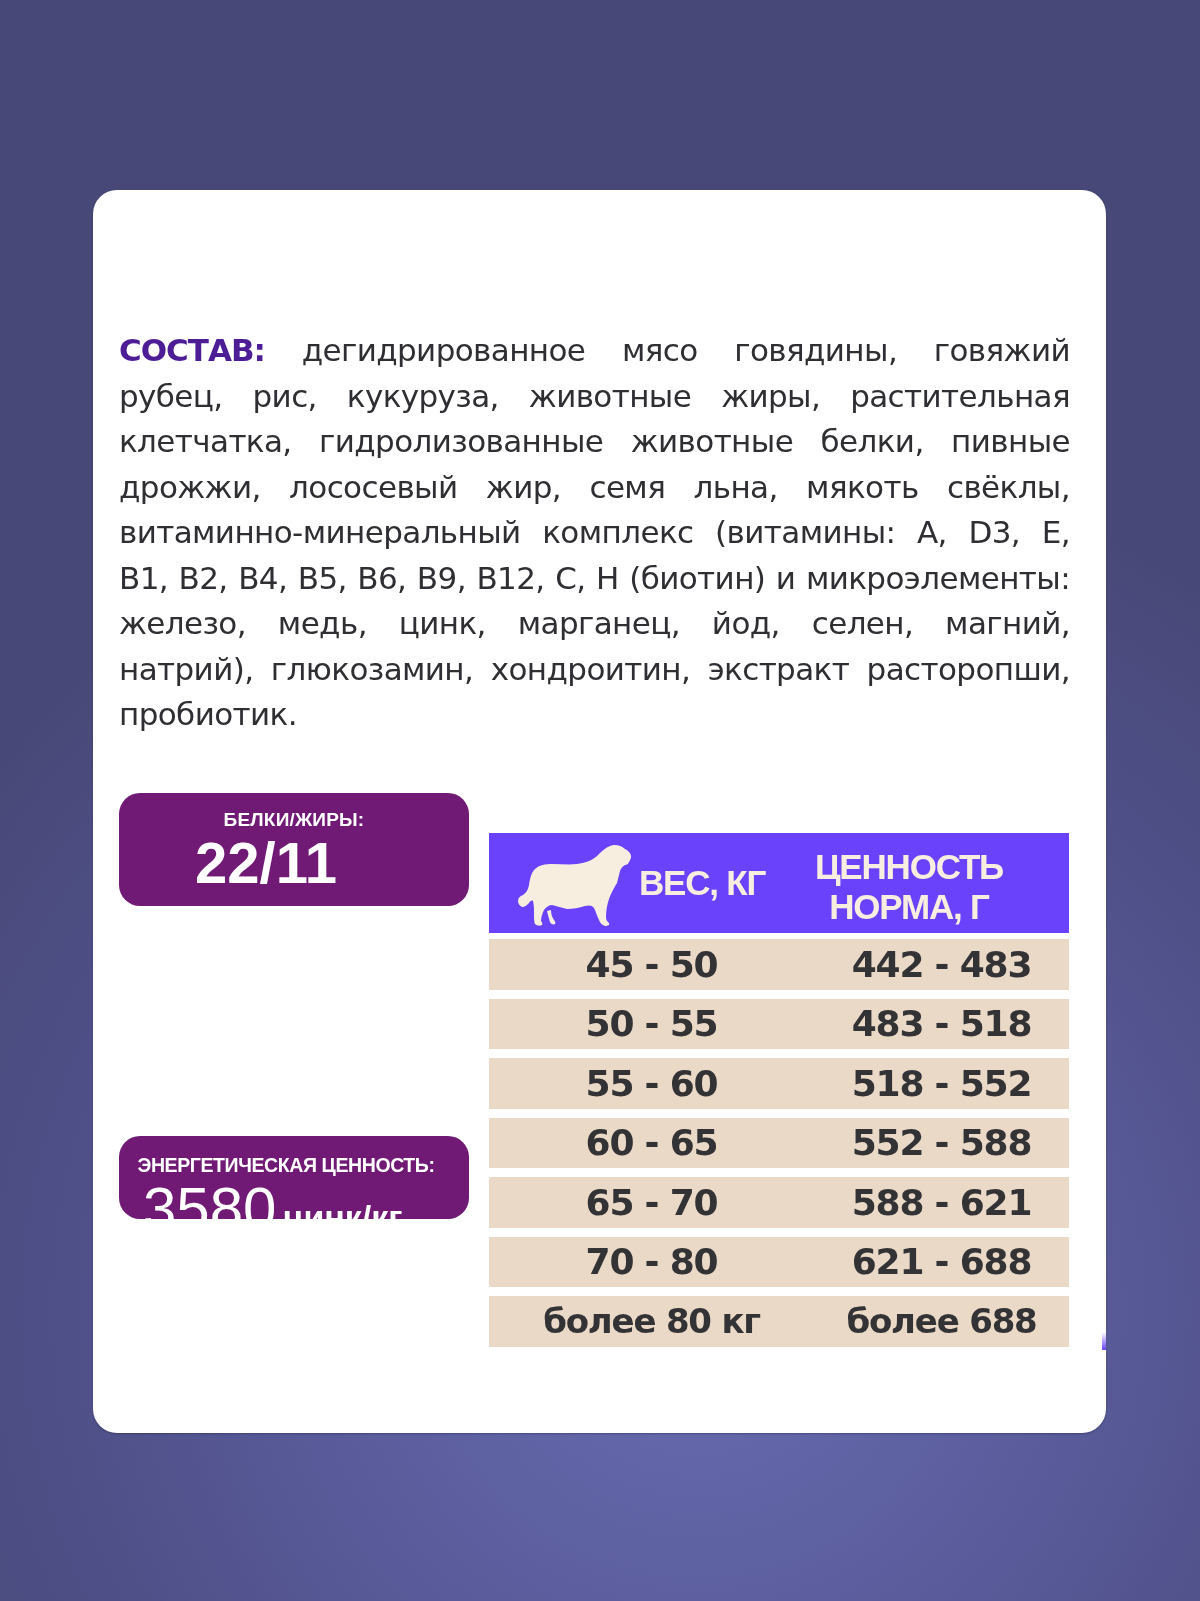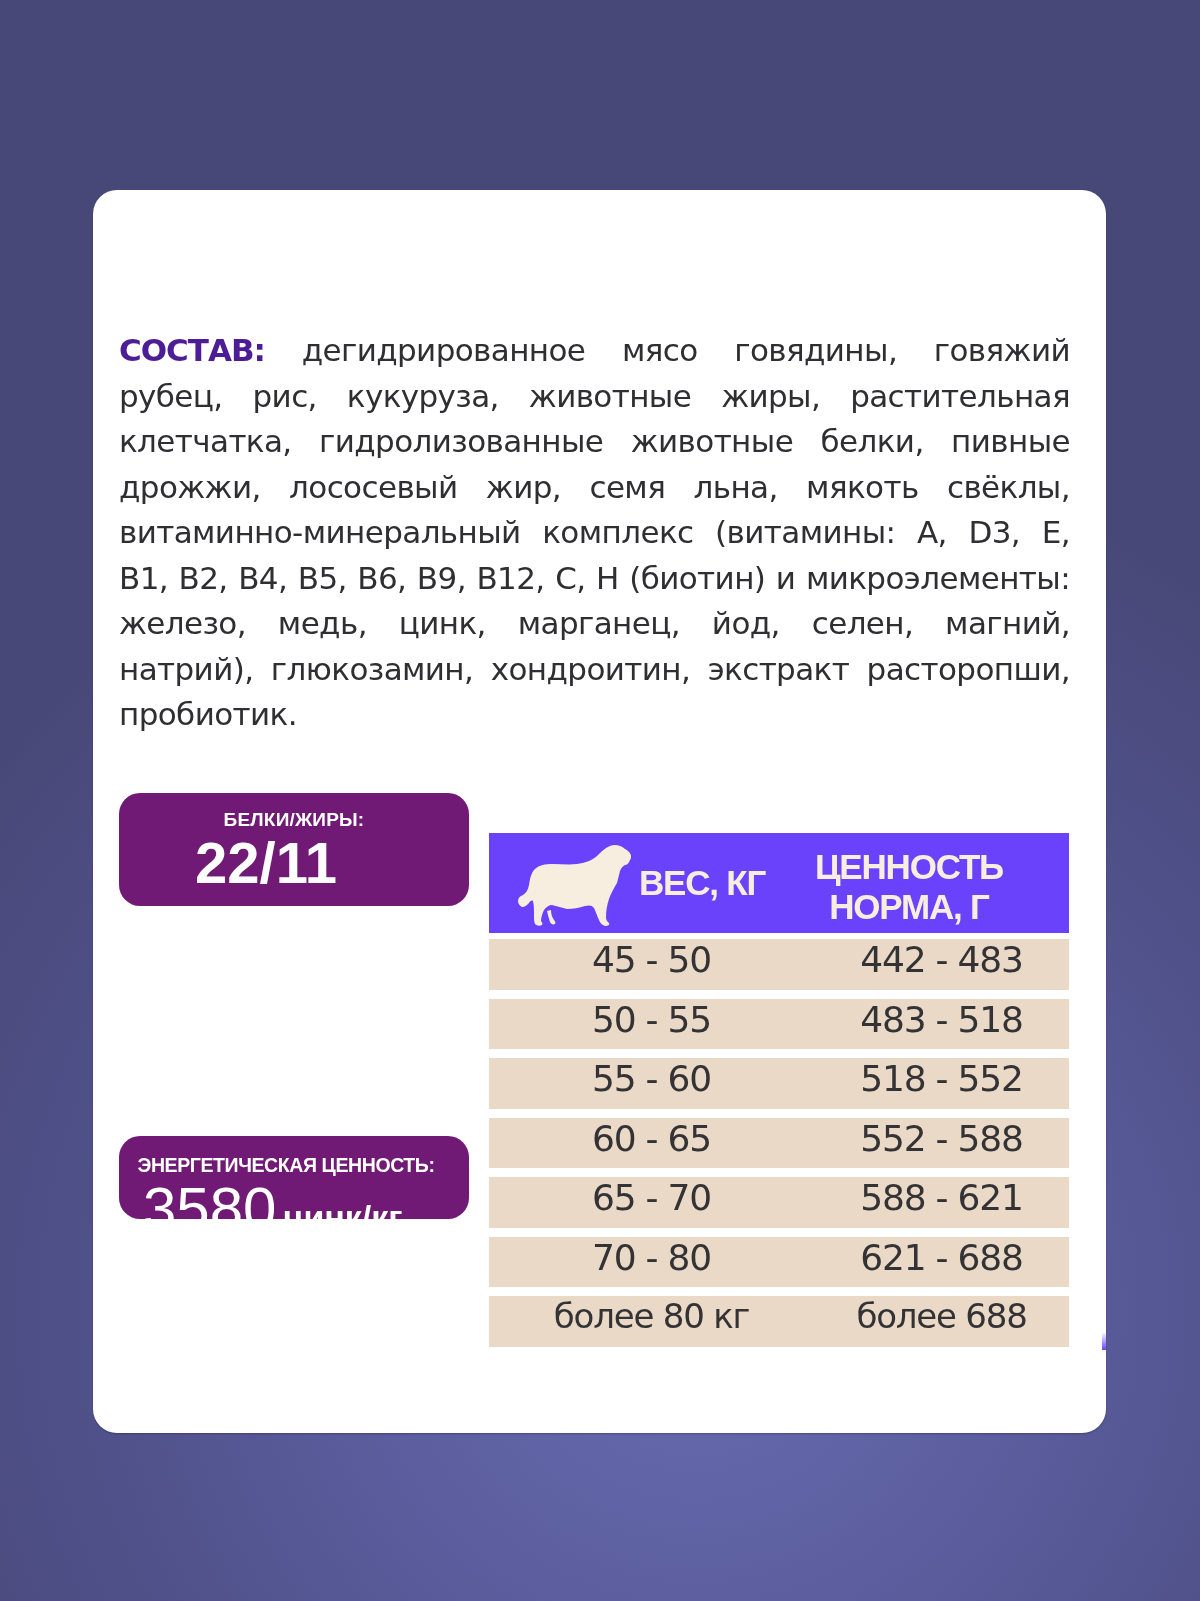--- a/index.html
+++ b/index.html
@@ -103,21 +103,22 @@
     .tbody { margin-top: 6px; }
     .trow {
       display: flex;
       height: 50.5px;
       background: #ead9c7;
       margin-bottom: 9px;
       color: #333335;
       font-family: "DejaVu Sans", sans-serif;
       font-size: 36px;
       letter-spacing: -1.2px;
-      align-items: flex-start;
+      align-items: center;
+      font-weight: bold;
     }
     .trow .c1 { width: 325px; text-align: center; padding-left: 0; }
     .trow .c2 { width: 255px; text-align: center; }
     .trow .c1.small, .trow .c2.small { font-size: 34px; }
     .edge-mark {
       position: absolute; left: 1102px; top: 1332px;
       width: 4px; height: 18px;
       background: linear-gradient(180deg, rgba(106,66,251,0) 0%, #6a42fb 100%);
     }
   </style>

